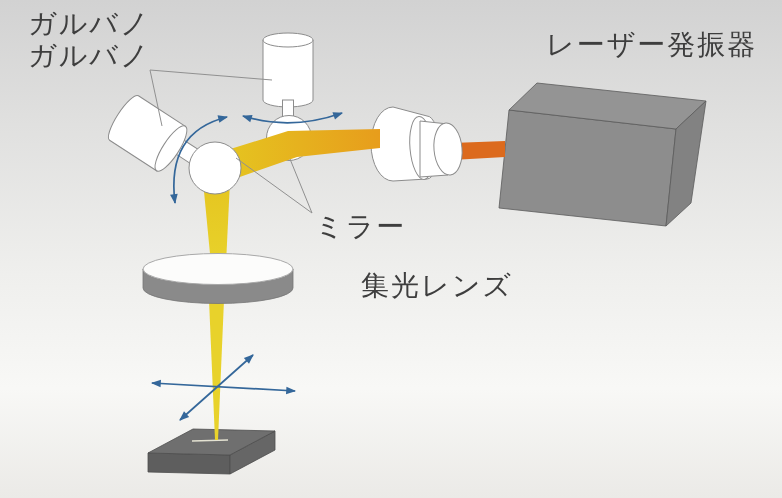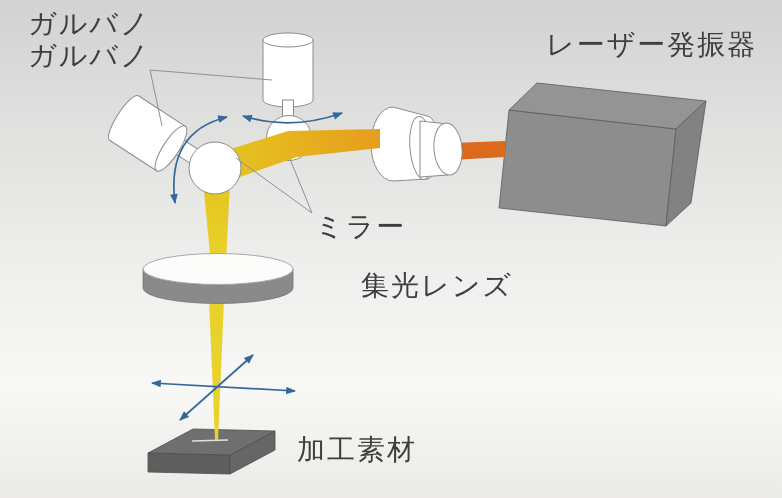--- a/index.html
+++ b/index.html
@@ -113,15 +113,14 @@
   <path class="ln" d="M 290,159 L 312,213"></path>
 </svg>
 
 <div class="lbl" style="left:28px; top:8px;">
   <div>ガルバノ</div>
   <div>ガルバノ</div>
 </div>
 <div class="lbl" style="left:546px; top:21px;margin-top:8px;">レーザー発振器</div>
 <div class="lbl" style="left:315px; top:211px;text-align:right;">ミラー</div>
 <div class="lbl" style="left:314px; top:270px;margin-left:47px;">集光レンズ</div>
-<div class="lbl" style="left:297px; top:434px;">加工素材</div>
 
 </div>
 
 </body></html>

